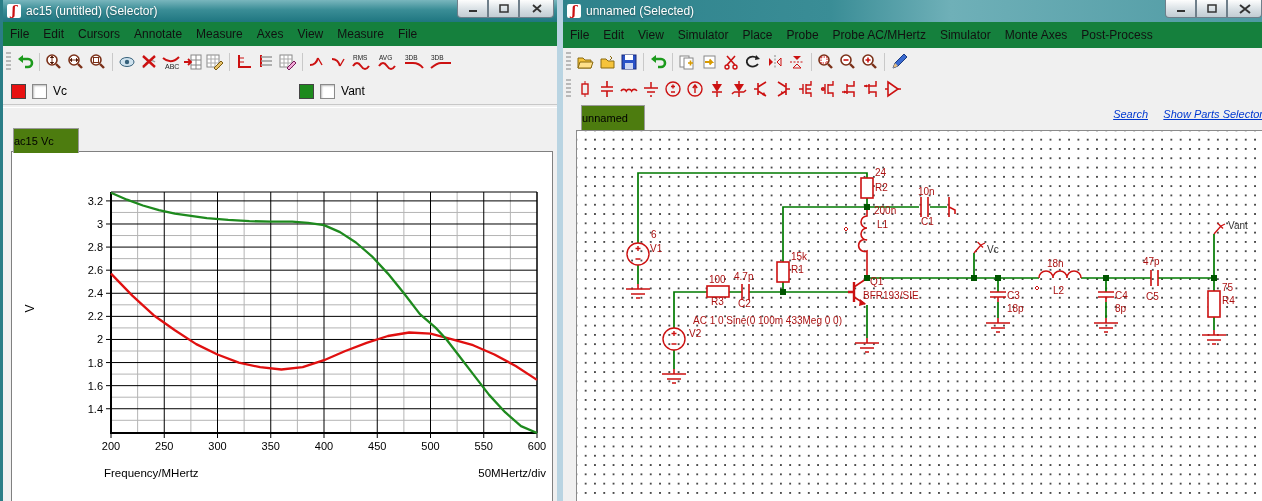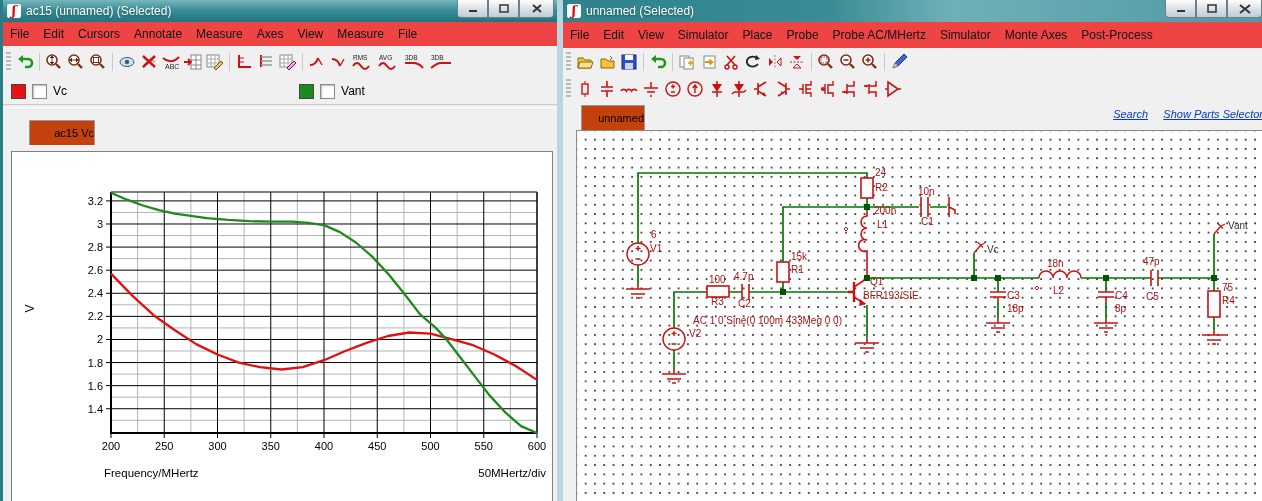--- a/index.html
+++ b/index.html
@@ -10,52 +10,52 @@
     color:#fff;font-size:12px;display:flex;align-items:center;}
   .appicon{width:14px;height:14px;background:#fff;border-radius:2px;margin:0 5px 0 4px;
     color:#cc1111;font:italic bold 13px "DejaVu Serif",serif;line-height:13px;text-align:center;}
   .title-text{text-shadow:0 1px 2px rgba(0,0,0,.4);white-space:nowrap;}
   .winbtns{position:absolute;top:0;right:6px;display:flex;}
   .winbtn{width:29px;height:17px;border:1px solid #6f7f8a;border-top:none;
     background:linear-gradient(180deg,#fdfdfd,#d5dde2 60%,#c2ccd3);
     display:flex;align-items:center;justify-content:center;}
   .winbtn:first-child{border-radius:0 0 0 4px;}
   .winbtn:last-child{border-radius:0 0 4px 0;width:33px;}
-  .menubar{position:absolute;left:0;right:0;background:#ef4444;border-bottom:1px solid #d9d9d9;
+  .menubar{position:absolute;left:0;right:0;background:#15803d;border-bottom:1px solid #d9d9d9;
     display:flex;align-items:center;font-size:12px;color:#111;}
   .menuitem{padding:0 7px;line-height:23px;white-space:nowrap;}
   .toolbar{position:absolute;left:0;right:0;background:#f0f0f0;border-bottom:1px solid #dcdcdc;
     display:flex;align-items:center;}
   .grip{width:5px;height:20px;margin:0 3px;background:repeating-linear-gradient(180deg,#b9b9b9 0 2px,transparent 2px 4px);}
   .tbsep{width:1px;height:18px;background:#c9c9c9;margin:0 3px;}
   .tbicon{width:22px;height:20px;display:flex;align-items:center;justify-content:center;}
   .legendrow{position:absolute;left:0;right:0;display:flex;align-items:center;background:#f0f0f0;}
   .swatch{width:13px;height:13px;border:1px solid #444;}
   .chk{width:13px;height:13px;background:#fff;border:1px solid #8a8a8a;box-shadow:inset 1px 1px 2px #bbb;margin-left:6px;}
   .legendlabel{font-size:12px;margin-left:6px;color:#000;}
-  .tab{position:absolute;background:#c2410c;border:1px solid #9a9a9a;border-bottom:none;
-    font-size:11px;color:#000;display:flex;align-items:center;justify-content:flex-end;}
+  .tab{position:absolute;background:#4d7c0f;border:1px solid #9a9a9a;border-bottom:none;
+    font-size:11px;color:#000;display:flex;align-items:center;justify-content:flex-start;}
   .panel{position:absolute;background:#fff;border:1px solid #808080;}
   .link{font-size:11px;color:#0038d0;text-decoration:underline;white-space:nowrap;position:absolute;top:6px;font-style:italic;}
   #schem-canvas{position:absolute;background:#fff;border:1px solid #8a8a8a;
     background-image:radial-gradient(circle,#4a4a4a 0.7px,transparent 0.9px);
     background-size:9.3px 9.3px;background-position:4px 4px;overflow:hidden;}
   svg text{font-family:"Liberation Sans",sans-serif;}
   .schemtext{font-size:10px;fill:#aa1111;}
   .probetext{font-size:10px;fill:#333333;}
 </style>
 </head>
 <body>
 
 <div id="screen">
 
   <div class="win" style="left:0;top:0;width:557px;height:501px;border-left:3px solid #2a7d86;">
     <div class="titlebar">
       <div class="appicon">ʃ</div>
-      <span class="title-text">ac15 (unnamed) (Selected)</span>
+      <span class="title-text">ac15 (untitled) (Selector)</span>
       <div class="winbtns">
         <div class="winbtn">
             <svg width="10" height="9">
               <path d="M1,7 H9" stroke="#333" stroke-width="2"></path>
             </svg>
           </div>
         <div class="winbtn">
             <svg width="10" height="9">
               <rect x="1" y="1" width="8" height="7" fill="none" stroke="#333" stroke-width="1.5"></rect>
             </svg>
@@ -210,21 +210,21 @@
       </div>
       <div style="display:flex;align-items:center;margin-left:232px;">
         <div class="swatch" style="background:#1d8a1d;"></div>
         <div class="chk"></div>
         <span class="legendlabel">Vant</span>
       </div>
     </div>
 
     <div style="position:absolute;top:104px;left:0;right:0;height:2px;border-top:1px solid #c8c8c8;border-bottom:1px solid #fff;"></div>
 
-    <div class="tab" style="left:10px;top:120px;width:64px;height:24px;z-index:3;margin-left:16px;">
+    <div class="tab" style="left:10px;top:128px;width:64px;height:24px;z-index:3;">
       <span>ac15 Vc</span>
     </div>
 
     <div class="panel" style="left:8px;top:151px;width:540px;height:350px;z-index:2;">
       <svg id="plot-svg" width="538" height="348">
           <line x1="125.625" y1="40" x2="125.625" y2="281" stroke="#b4b4b4"></line>
           <line x1="178.875" y1="40" x2="178.875" y2="281" stroke="#b4b4b4"></line>
           <line x1="232.125" y1="40" x2="232.125" y2="281" stroke="#b4b4b4"></line>
           <line x1="285.375" y1="40" x2="285.375" y2="281" stroke="#b4b4b4"></line>
           <line x1="338.625" y1="40" x2="338.625" y2="281" stroke="#b4b4b4"></line>

